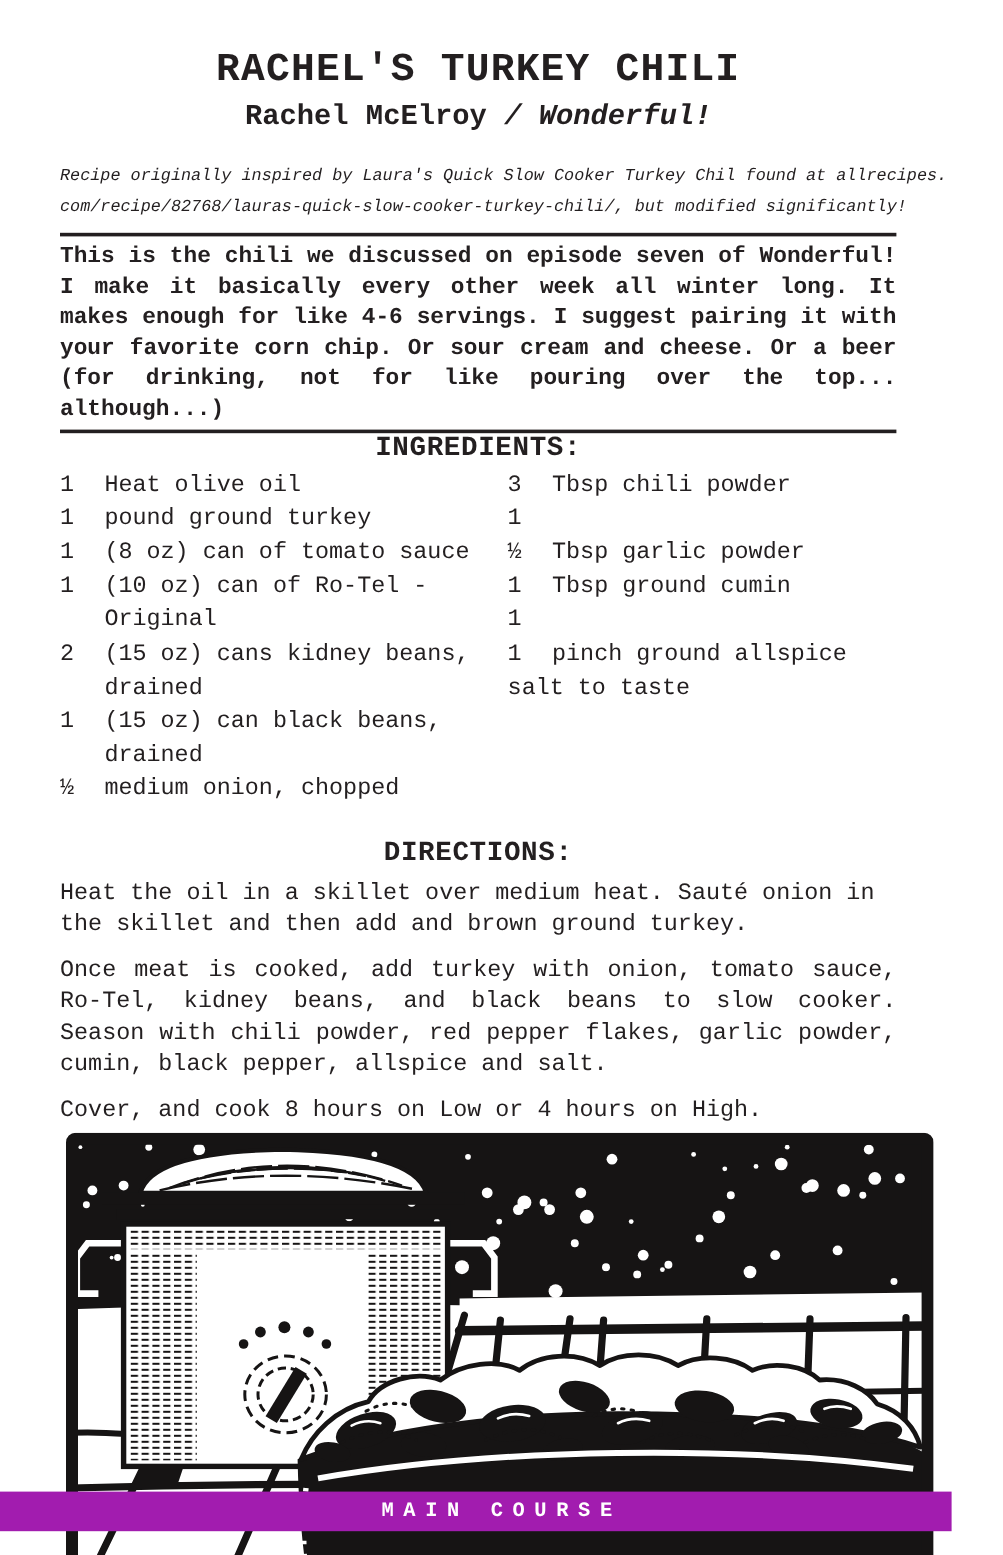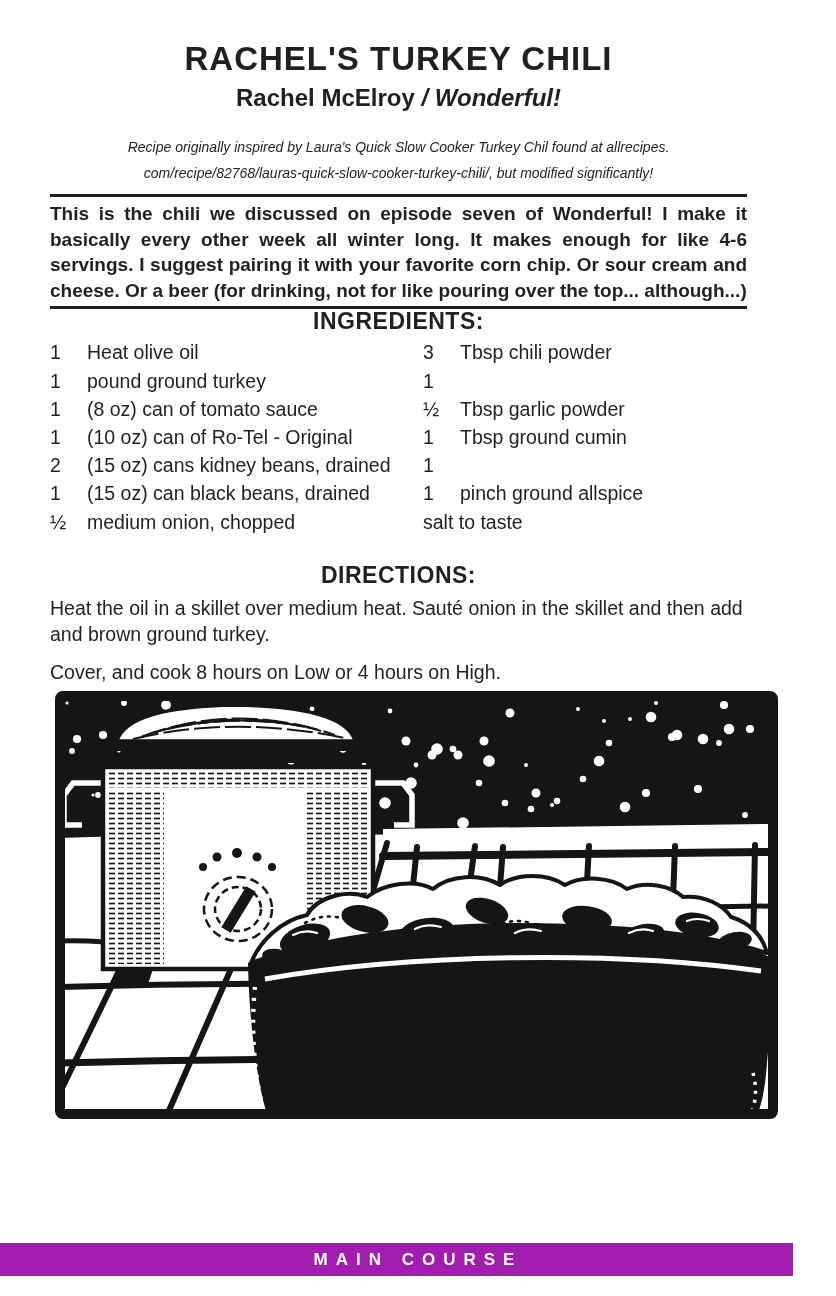--- a/index.html
+++ b/index.html
@@ -1,20 +1,20 @@
 <!DOCTYPE html>
 <html><head>
 <meta charset="utf-8">
 <style>
   * { margin:0; padding:0; box-sizing:border-box; }
   html,body { background:#ffffff; }
   .page {
     position:relative; width:793px; height:1296px; overflow:hidden;
     background:#ffffff; color:#231f20;
-    font-family:Liberation Sans, sans-serif;
+    font-family:Liberation Mono, monospace;
   }
   .content { padding:0 46px 0 50px; }
 
   .title { font-size:33px; font-weight:bold; text-align:center;
            letter-spacing:1px; margin-top:40px; line-height:38px; }
   .byline { font-size:24px; font-weight:bold; text-align:center;
             margin-top:6px; line-height:28px; }
   .byline .show { font-style:italic; }
   .attribution { margin-top:22px; font-style:italic; font-size:14px;
                  line-height:26px; text-align:center; white-space:nowrap; }
@@ -127,20 +127,21 @@
         </div>
         <div class="ing-row">
           <span class="ing-note">salt to taste</span>
         </div>
       </div>
     </div>
 
     <div class="section-heading dir-heading">DIRECTIONS:</div>
 
     <div class="step first">Heat the oil in a skillet over medium heat. Sauté onion in the skillet and then add and brown ground turkey.</div>
+    <div class="step justified">Once meat is cooked, add turkey with onion, tomato sauce, Ro-Tel, kidney beans, and black beans to slow cooker. Season with chili powder, red pepper flakes, garlic powder, cumin, black pepper, allspice and salt.</div>
     <div class="step">Cover, and cook 8 hours on Low or 4 hours on High.</div>
 
     <svg class="illustration" width="723" height="428" viewBox="0 0 723 428">
       <defs>
         <pattern id="hl" width="9" height="5" patternUnits="userSpaceOnUse">
           <line x1="0" y1="2.5" x2="9" y2="2.5" stroke="#161414" stroke-width="1.7" stroke-dasharray="6 3"></line>
         </pattern>
       </defs>
 
       <rect x="0" y="0" width="723" height="428" fill="#ffffff"></rect>

